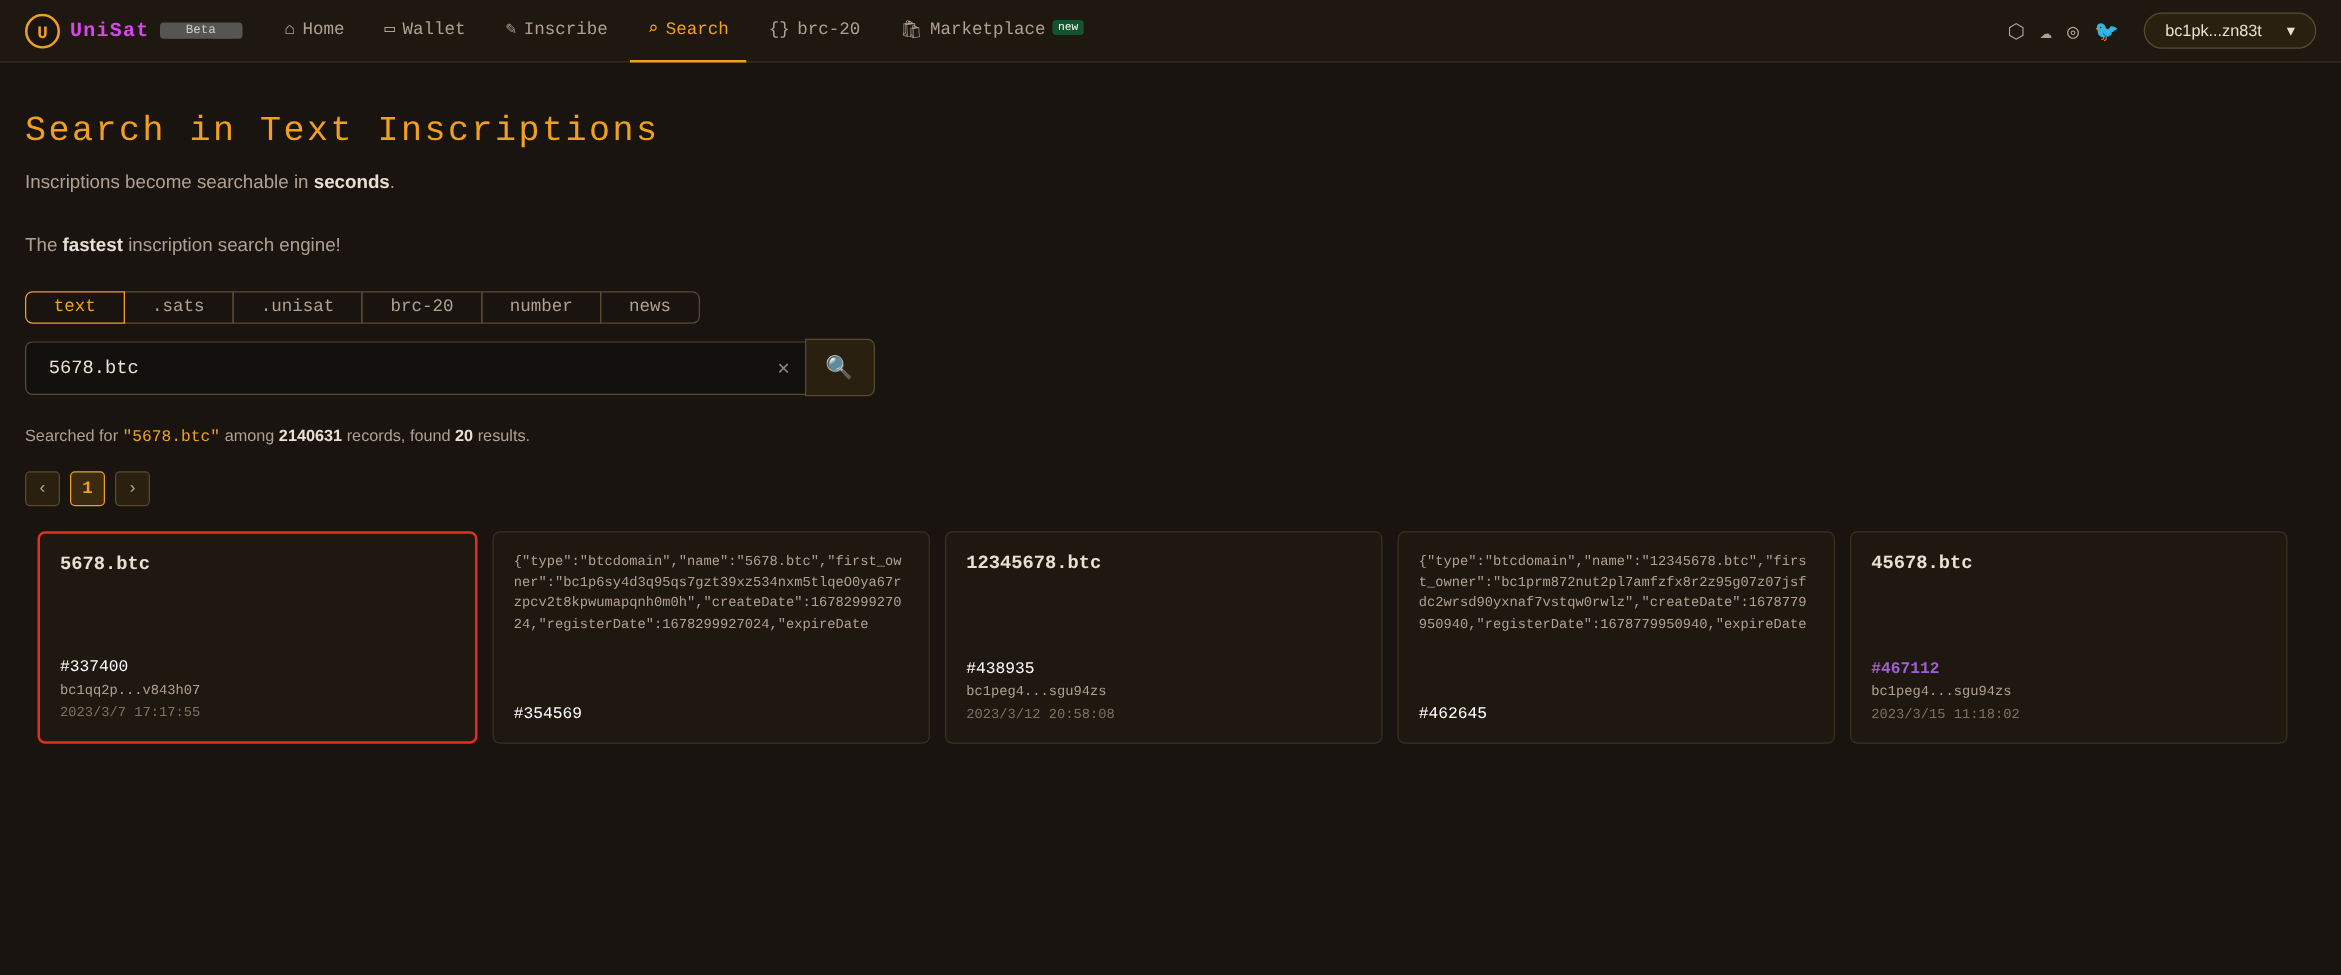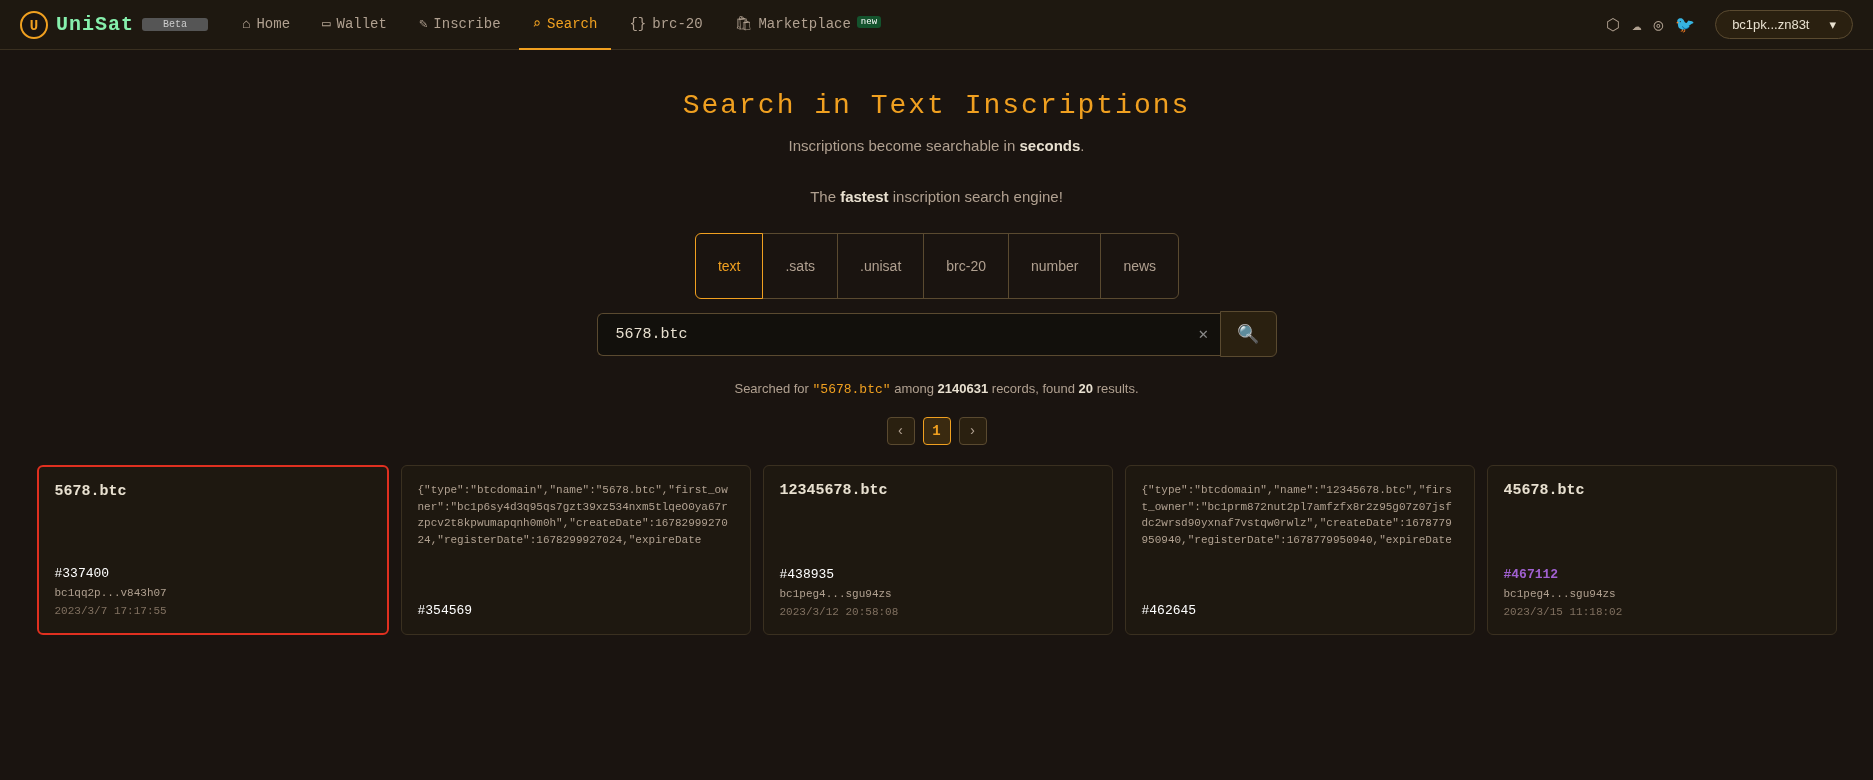--- a/index.html
+++ b/index.html
@@ -25,23 +25,23 @@
       display: flex;
       align-items: center;
       gap: 8px;
       margin-right: 16px;
     }
     .logo-icon {
       width: 28px;
       height: 28px;
     }
     .logo-text {
-      font-size: 20px;
-      font-weight: bold;
-      color: #86efac;
+      font-size: 16px;
+      font-weight: bold;
+      color: #d946ef;
       letter-spacing: 1px;
     }
     .beta-badge {
       background: #555;
       color: #ccc;
       font-size: 10px;
       padding: 1px 21px;
       border-radius: 3px;
       vertical-align: super;
     }
@@ -94,21 +94,20 @@
       border-radius: 3px;
       position: relative;
       top: -2px;
     }
 
     
     main {
       padding: 40px 20px 20px;
       display: flex;
       flex-direction: column;
-      align-items: center;
     }
 
     .page-title {
       font-size: 28px;
       color: #f0a020;
       font-family: 'Courier New', monospace;
       letter-spacing: 2px;
       margin-bottom: 16px;
       font-weight: normal;
     }
@@ -135,25 +134,25 @@
       font-weight: bold;
     }
 
     
     .search-tabs {
       display: flex;
       gap: 0;
       margin-bottom: 12px;
     }
     .tab {
-      padding: 24px 22px;
+      padding: 4px 22px;
       border: 1px solid #5a4a30;
       color: #b0a090;
       cursor: pointer;
-      font-family: Liberation Sans, sans-serif;
+      font-family: Liberation Mono, monospace;
       font-size: 14px;
       background: transparent;
       margin-right: -1px;
     }
     .tab:first-child { border-radius: 6px 0 0 6px; }
     .tab:last-child { border-radius: 0 6px 6px 0; }
     .tab.active {
       color: #f0a020;
       border-color: #f0a020;
       z-index: 1;

